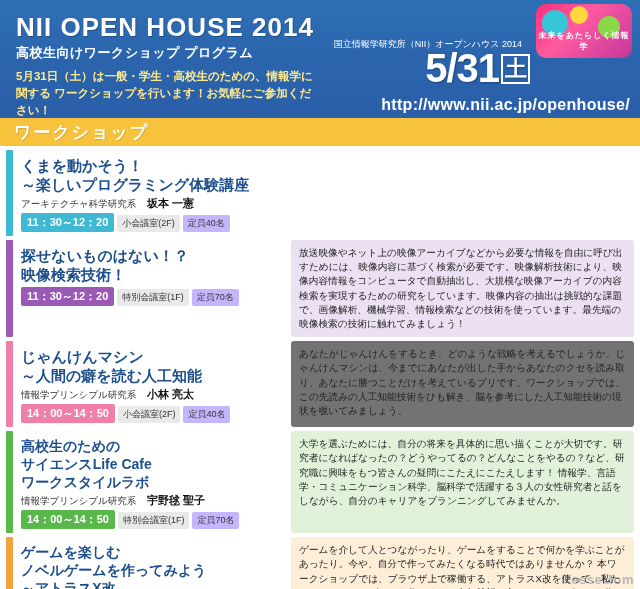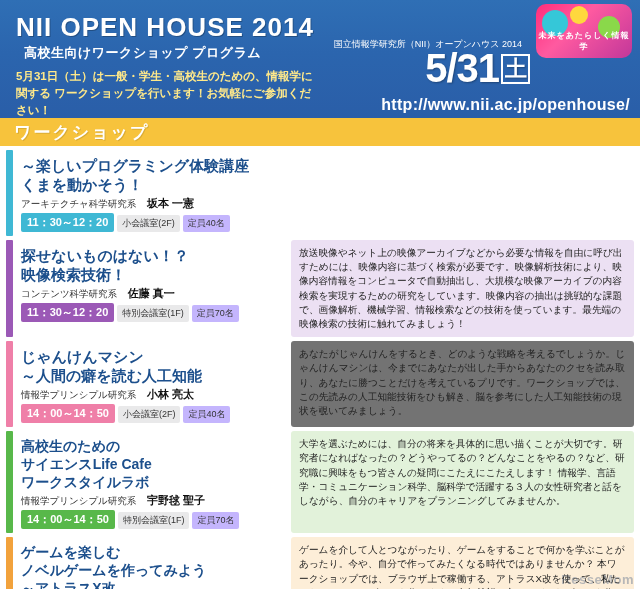--- a/index.html
+++ b/index.html
@@ -22,21 +22,21 @@
   .hdr-title {
     position:absolute; left:16px; top:12px;
     color:#ffffff; font-size:26px; font-weight:bold;
     letter-spacing:1px;
     text-shadow:1px 1px 0 rgba(0,0,0,0.25);
     white-space:nowrap;
   }
   .hdr-sub {
     position:absolute; left:16px; top:44px;
     color:#ffffff; font-size:13px; font-weight:bold;
-    letter-spacing:0.5px; white-space:nowrap;margin-left:8px;
+    letter-spacing:0.5px; white-space:nowrap;
   }
   .hdr-lead {
     position:absolute; left:16px; top:68px;
     color:#ffe98a; font-size:11.5px; line-height:17px; font-weight:bold;
     width:300px;
   }
   .hdr-org {
     position:absolute; right:118px; top:38px;
     color:#ffffff; font-size:9px; white-space:nowrap;
     text-align:right;
@@ -166,45 +166,41 @@
   <div class="sectionbar">
     <span class="label">ワークショップ</span>
   </div>
 
   <div class="list">
 
     <div class="row">
       <div class="stripe" style="background:#3fb8d4"></div>
       <div class="left">
         <div class="wtitle">
+          <div>くまを動かそう！</div>
           <div>～楽しいプログラミング体験講座</div>
-          <div>くまを動かそう！</div>
         </div>
         <div class="waffil">
           <span>アーキテクチャ科学研究系</span>
           <span class="nm">坂本 一憲</span>
         </div>
         <div class="metarow">
           <span class="timechip" style="background:#3fb8d4">11：30～12：20</span>
           <span class="roomchip">小会議室(2F)</span>
           <span class="capchip">定員40名</span>
         </div>
       </div>
     </div>
 
     <div class="row">
       <div class="stripe" style="background:#9b59b6"></div>
       <div class="left">
         <div class="wtitle">
           <div>探せないものはない！？</div>
           <div>映像検索技術！</div>
-        </div>
-        <div class="waffil">
-          <span>コンテンツ科学研究系</span>
-          <span class="nm">佐藤 真一</span>
         </div>
         <div class="metarow">
           <span class="timechip" style="background:#9b59b6">11：30～12：20</span>
           <span class="roomchip">特別会議室(1F)</span>
           <span class="capchip">定員70名</span>
         </div>
       </div>
       <div class="right" style="background:#ece0f3">
         <div class="body">放送映像やネット上の映像アーカイブなどから必要な情報を自由に呼び出すためには、映像内容に基づく検索が必要です。映像解析技術により、映像内容情報をコンピュータで自動抽出し、大規模な映像アーカイブの内容検索を実現するための研究をしています。映像内容の抽出は挑戦的な課題で、画像解析、機械学習、情報検索などの技術を使っています。最先端の映像検索の技術に触れてみましょう！</div>
       </div>

